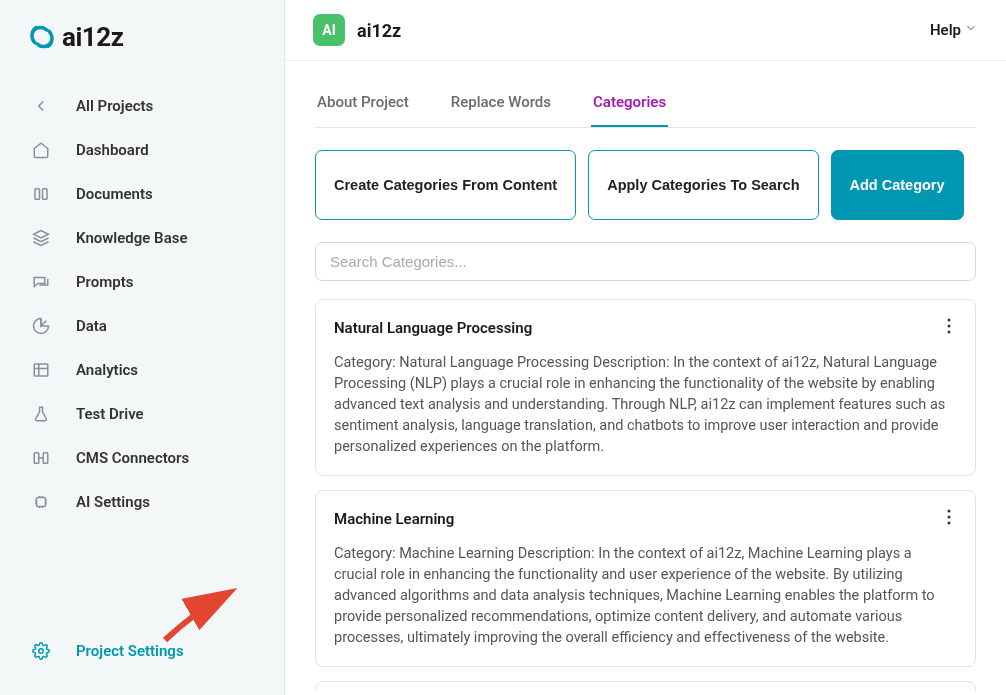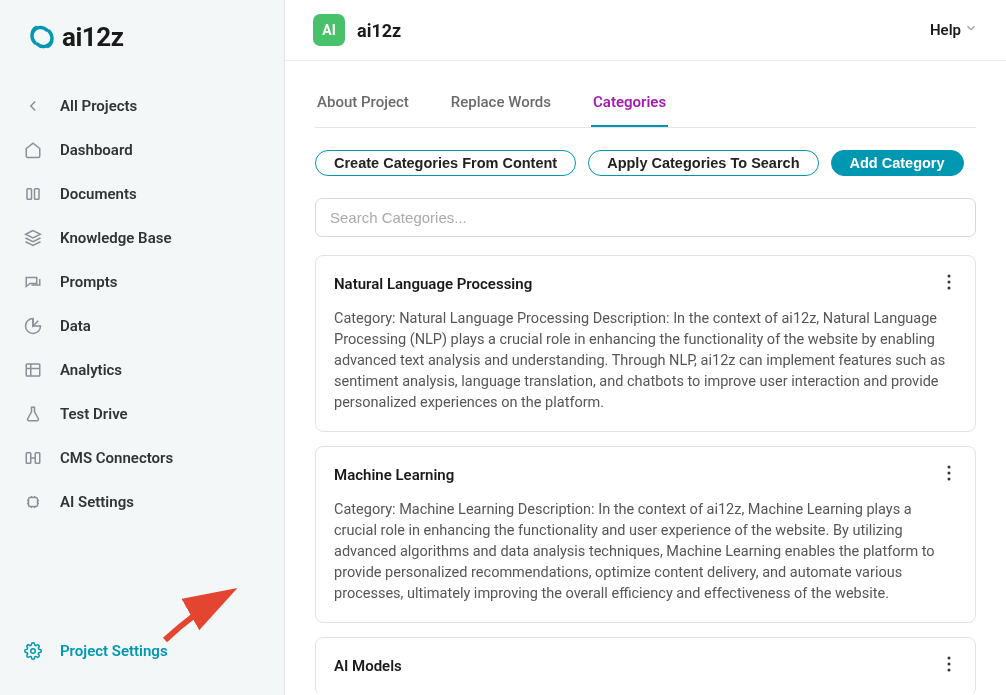--- a/index.html
+++ b/index.html
@@ -25,22 +25,22 @@
   align-items: center;
   padding: 0 28px 24px 28px;
   gap: 6px;
 }
 .logo svg { width: 28px; height: 28px; }
 .logo-text { font-size: 26px; font-weight: 700; color: #1a1a1a; letter-spacing: -0.5px; }
 .nav { display: flex; flex-direction: column; padding-top: 8px; flex: 1; }
 .nav-item {
   display: flex;
   align-items: center;
-  gap: 16px;
-  padding: 12px 24px;
+  gap: 24px;
+  padding: 12px 32px;
   cursor: pointer;
   color: #333;
   font-size: 15px;
   font-weight: 600;
 }
 .nav-item .icon { color: #8a9097; display:flex; align-items:center; width:20px; height:20px; }
 .nav-item.active { color: #0097b2; }
 .nav-item.active .icon { color: #0097b2; }
 .bottom-nav { margin-top: auto; }
 .main { flex: 1; display: flex; flex-direction: column; height: 100%; }
@@ -74,22 +74,22 @@
   padding: 0 2px 14px 2px;
   font-size:15px;
   font-weight:500;
   color:#6b6b6b;
   cursor:pointer;
   border-bottom: 2px solid transparent;
 }
 .tab.active { color:#a21caf; border-bottom-color:#0097b2; font-weight:600; }
 .actions { display:flex; gap:12px; margin: 22px 30px 0 30px; }
 .btn {
-  padding: 4px 18px;
-  border-radius:16px;
+  padding: 26px 18px;
+  border-radius:7px;
   font-size:14.5px;
   font-weight:700;
   cursor:pointer;
 }
 .btn-outline { background:#fff; border:1.5px solid #0097b2; color:#222; }
 .btn-primary { background:#0097b2; border:1.5px solid #0097b2; color:#fff; }
 .search-wrap { margin: 22px 30px 0 30px; }
 .search {
   width:100%;
   border:1px solid #d8d8d8;

